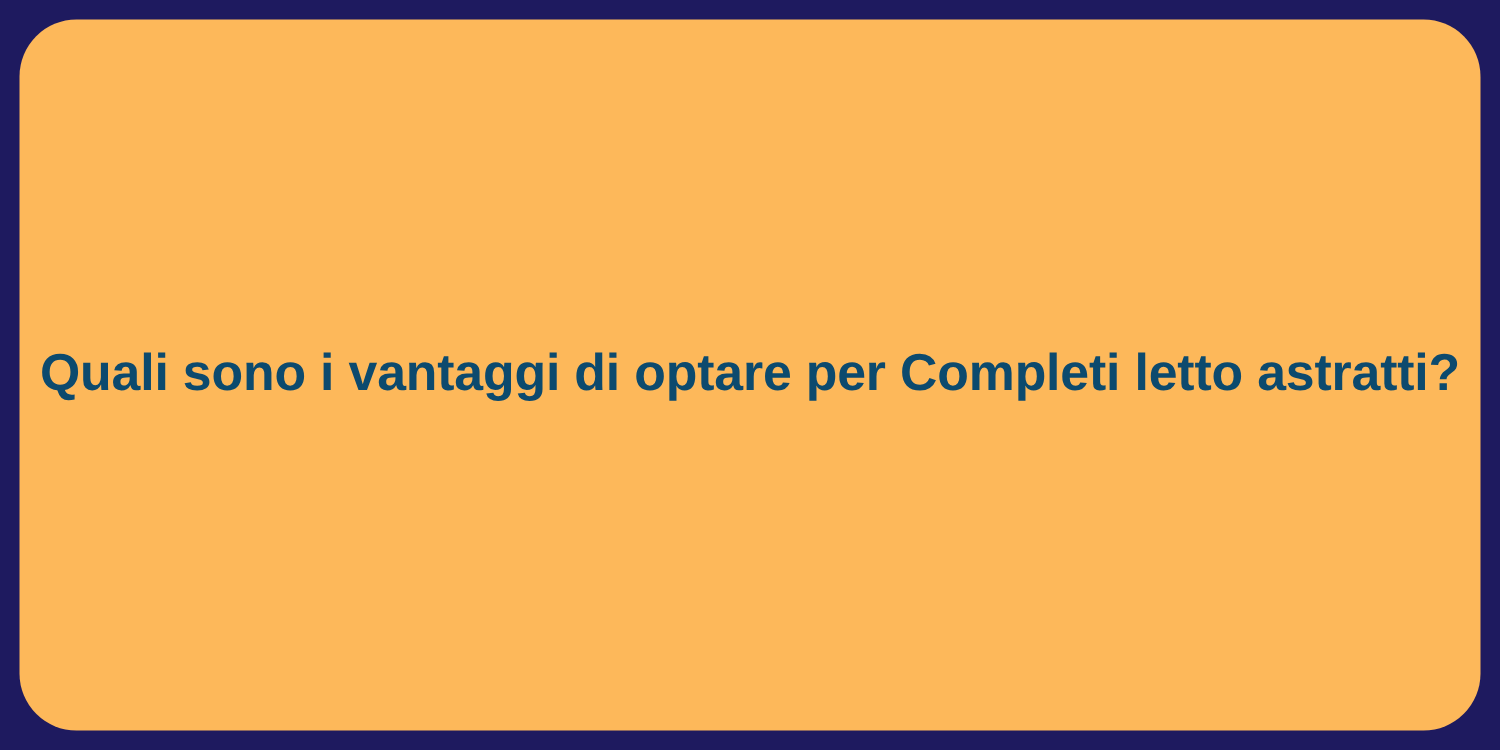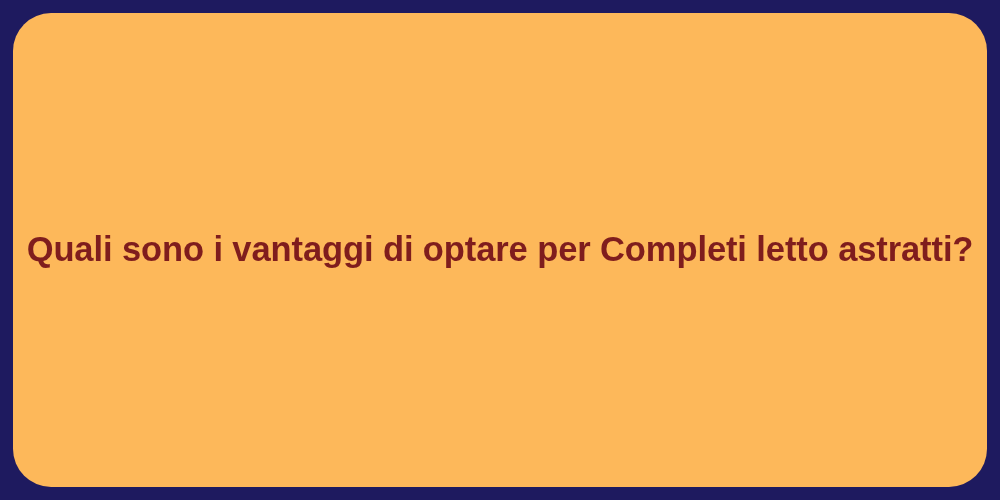--- a/index.html
+++ b/index.html
@@ -32,21 +32,21 @@
     box-sizing: border-box;
     background: #fdb85a;
     border-radius: 38px;
     display: flex;
     align-items: center;
     justify-content: center;
     padding: 0 60px;
   }
   #question-text {
     margin: 0;
-    color: #7f1d1d;
+    color: #0c4a6e;
     font-family: "Liberation Sans", "DejaVu Sans", sans-serif;
     font-size: 34.5px;
     font-weight: bold;
     line-height: 1.25;
     letter-spacing: -0.1px;
     text-align: center;
     white-space: nowrap;
   }
 </style>
 </head>

